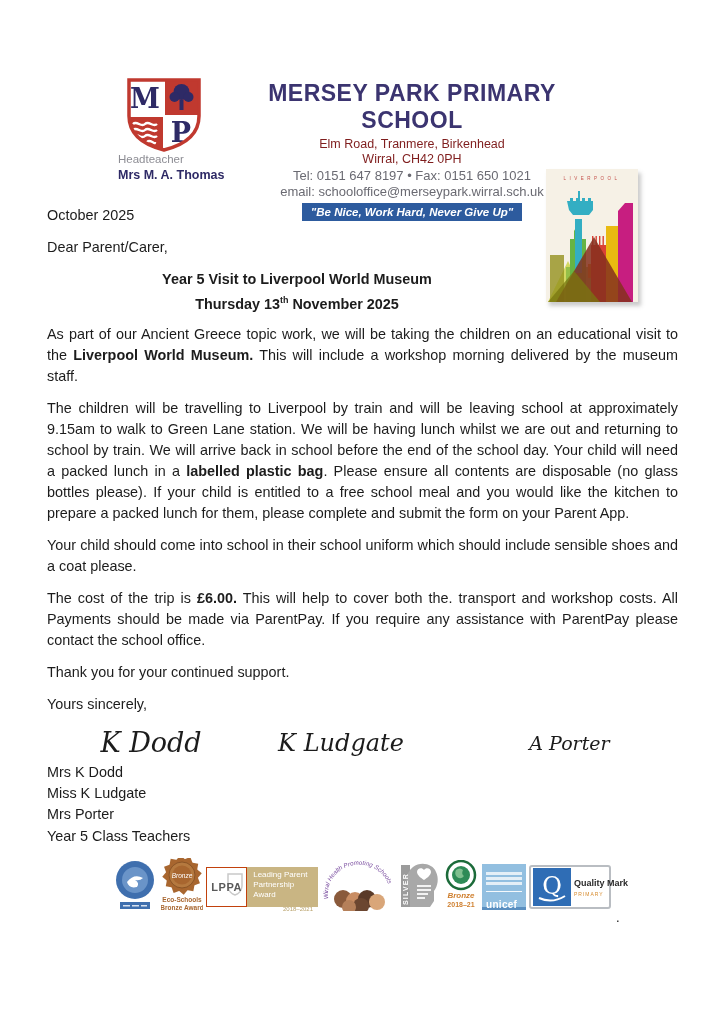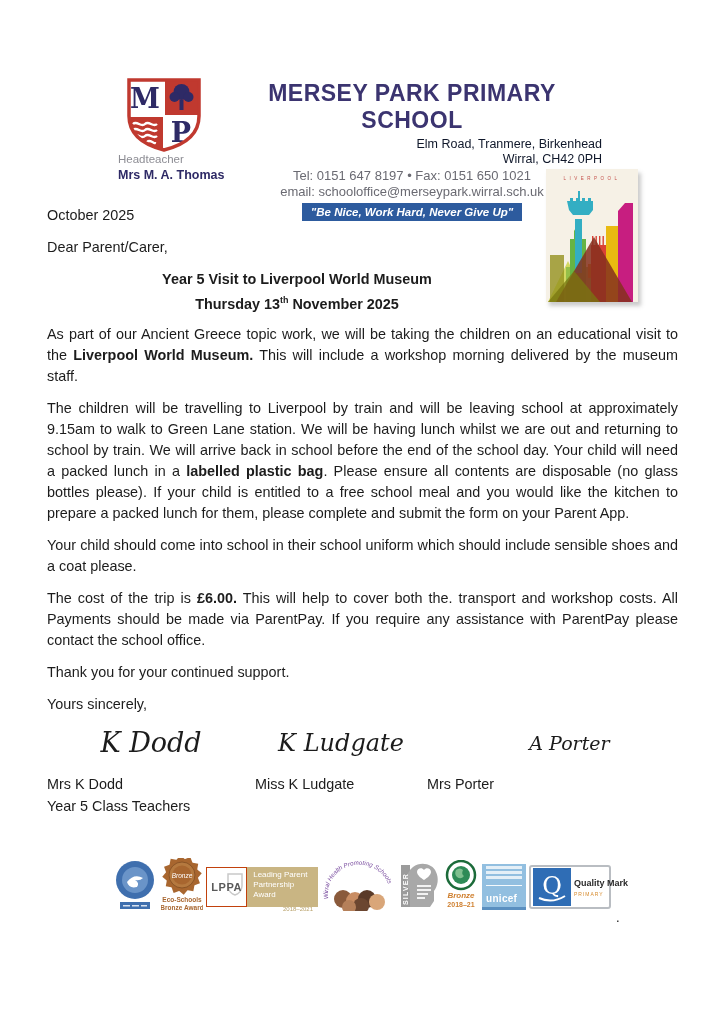--- a/index.html
+++ b/index.html
@@ -6,21 +6,21 @@
   .page{position:relative;width:724px;height:1024px;background:#ffffff;overflow:hidden;
         font-family:"Liberation Sans",sans-serif;color:#1c1c1c;}
 
   
   .crest{position:absolute;left:122px;top:76px;}
   .ht-block{position:absolute;left:118px;top:152px;line-height:14px;}
   .ht-label{font-size:11.5px;color:#8d8d94;}
   .ht-name{font-size:12.5px;font-weight:bold;color:#2e2a66;margin-top:2px;}
   .head-center{position:absolute;left:222px;top:80px;width:380px;text-align:center;}
   .school-name{font-size:23px;color:#3b3470;letter-spacing:.5px;font-weight:600;}
-  .addr{font-size:12.5px;color:#0f172a;line-height:14.5px;margin-top:3px;text-align:right;}
+  .addr{font-size:12.5px;color:#7f1d1d;line-height:14.5px;margin-top:3px;}
   .tel{font-size:13px;color:#6a6a72;margin-top:2px;}
   .email{font-size:13px;color:#6a6a72;margin-top:1px;}
   .motto{display:inline-block;margin-top:4px;background:#2d5b9e;color:#fff;
          font-size:11.5px;font-weight:bold;font-style:italic;padding:3px 9px;}
 
   
   .poster{position:absolute;left:546px;top:169px;width:92px;height:133px;
           box-shadow:3px 4px 4px rgba(140,140,140,.45);}
 
   
@@ -32,37 +32,37 @@
   .subject sup{font-size:9px;}
   .closing{margin:2px 0 0 0;}
   .sig-row{display:flex;margin-top:6px;text-align:center;}
   .sig-c1{width:208px;}
   .sig-c2{width:172px;}
   .sig-c3{flex:1;padding-left:34px;}
   .script{font-family:"DejaVu Serif",serif;font-style:italic;line-height:34px;white-space:nowrap;}
   .s1{font-size:27px;}
   .s2{font-size:24px;}
   .s3{font-size:19px;}
-  .name-row{display:flex;margin-top:14px;}
+  .name-row{display:flex;margin-top:2px;flex-direction:column;}
   .name-row .sig-c3{padding-left:0;}
   .role{margin-top:1px;}
 
   
   .footer{position:absolute;left:112px;top:858px;display:flex;align-items:center;gap:3px;}
   .lg{position:relative;flex:none;}
   .lg-lppa{display:flex;align-items:stretch;width:112px;height:40px;}
   .lppa-left{position:relative;width:40px;background:#fff;border:1px solid #c2410c;
              display:flex;align-items:center;justify-content:center;}
   .lppa-abbr{position:relative;z-index:2;font-size:11px;font-weight:bold;color:#5a5a5a;letter-spacing:.5px;}
   .lppa-shield{position:absolute;right:2px;top:4px;z-index:1;}
   .lppa-right{width:72px;background:#c9b583;color:#fff;font-size:8px;line-height:10px;
               padding:3px 5px 2px 6px;box-sizing:border-box;}
   .lppa-years{text-align:right;font-size:6px;color:#b9a26b;margin-top:4px;}
   .lg-unicef{width:44px;height:46px;background:#92bfe0;border-bottom:3px solid #5a8fc0;
-             box-sizing:border-box;padding:2px 4px 2px;}
+             box-sizing:border-box;padding:8px 4px 2px;}
   .u-lines{height:16px;display:flex;flex-direction:column;gap:2px;}
   .u-lines i{display:block;height:3px;background:rgba(255,255,255,.75);}
   .u-rule{height:1px;background:rgba(255,255,255,.9);margin:3px 0 2px;}
   .u-brand{color:#fff;font-weight:bold;font-size:10px;letter-spacing:.3px;}
   .u-globe{display:inline-block;width:8px;height:8px;border:1px solid #fff;border-radius:50%;
            vertical-align:-1px;margin-left:1px;}
   .lg-qm{display:flex;width:82px;height:44px;background:#fff;border:2px solid #b9bdc2;
          border-radius:3px;box-sizing:border-box;align-items:center;}
   .qm-right{padding:2px 2px 2px 3px;}
   .qm-title{font-size:9px;font-weight:bold;color:#2b2b2b;white-space:nowrap;}

